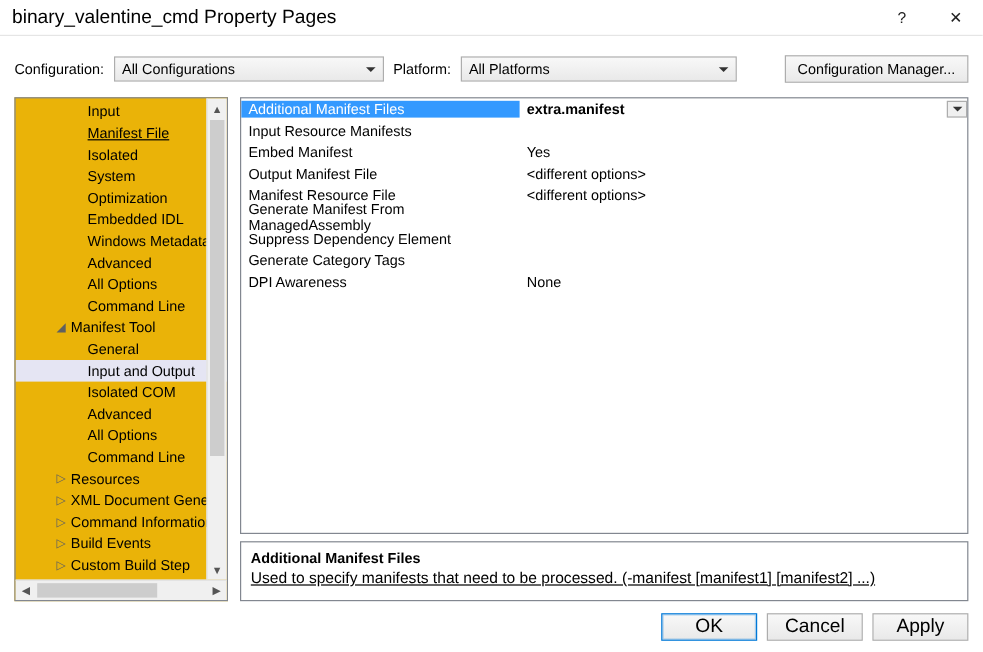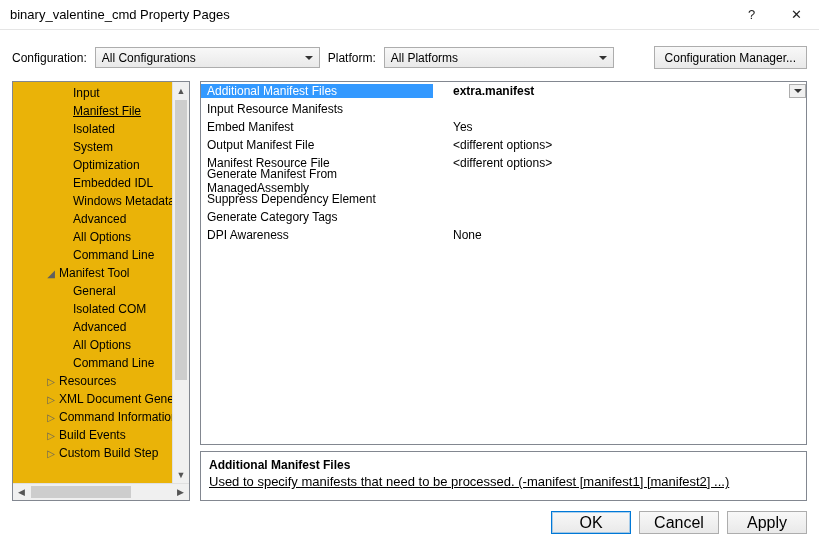--- a/index.html
+++ b/index.html
@@ -12,21 +12,21 @@
     width: 819px; height: 543px;
     overflow: hidden;
   }
   .titlebar {
     height: 30px;
     display: flex;
     align-items: center;
     padding-left: 10px;
     border-bottom: 1px solid #e5e5e5;
   }
-  .titlebar .title { flex: 1; font-size: 13px; }
+  .titlebar .title { flex: 1; font-size: 16px; }
   .titlebar .btn {
     width: 45px; height: 30px;
     display: flex; align-items: center; justify-content: center;
     font-size: 13px; color: #222;
   }
   .config-row {
     display: flex;
     align-items: center;
     gap: 8px;
     padding: 16px 12px 12px 12px;
@@ -134,21 +134,21 @@
     border: 1px solid #828790;
     background: #fff;
     overflow: hidden;
   }
   .grid-row {
     height: 18px;
     display: flex;
     align-items: center;
   }
   .grid-row .pname { width: 232px; padding-left: 6px; font-size:12px; }
-  .grid-row .pval  { flex: 1; padding-left: 20px; font-size:12px; position: relative; }
+  .grid-row .pval  { flex: 1; padding-left: 6px; font-size:12px; position: relative; }
   .grid-row.selected { }
   .grid-row.selected .pname { background: #3399ff; color: #fff; }
   .grid-row.selected .pval { font-weight: bold; }
   .grid-row.selected .dd-btn {
     position:absolute; right:0; top:0; bottom:0; width:17px;
     background:#f0f0f0; border:1px solid #adadad;
     display:flex;align-items:center;justify-content:center;
   }
   .grid-row.selected .dd-btn .c{
     width:0;height:0;border-left:4px solid transparent;border-right:4px solid transparent;border-top:4px solid #333;
@@ -237,20 +237,23 @@
         </div>
         <div class="tree-row">
           <span class="label" style="left: 60px;">Command Line</span>
         </div>
         <div class="tree-row">
           <span class="expander" style="left: 32px;">◢</span>
           <span class="label" style="left: 46px;">Manifest Tool</span>
         </div>
         <div class="tree-row">
           <span class="label" style="left: 60px;">General</span>
+        </div>
+        <div class="tree-row sel">
+          <span class="label" style="left: 60px;">Input and Output</span>
         </div>
         <div class="tree-row">
           <span class="label" style="left: 60px;">Isolated COM</span>
         </div>
         <div class="tree-row">
           <span class="label" style="left: 60px;">Advanced</span>
         </div>
         <div class="tree-row">
           <span class="label" style="left: 60px;">All Options</span>
         </div>

